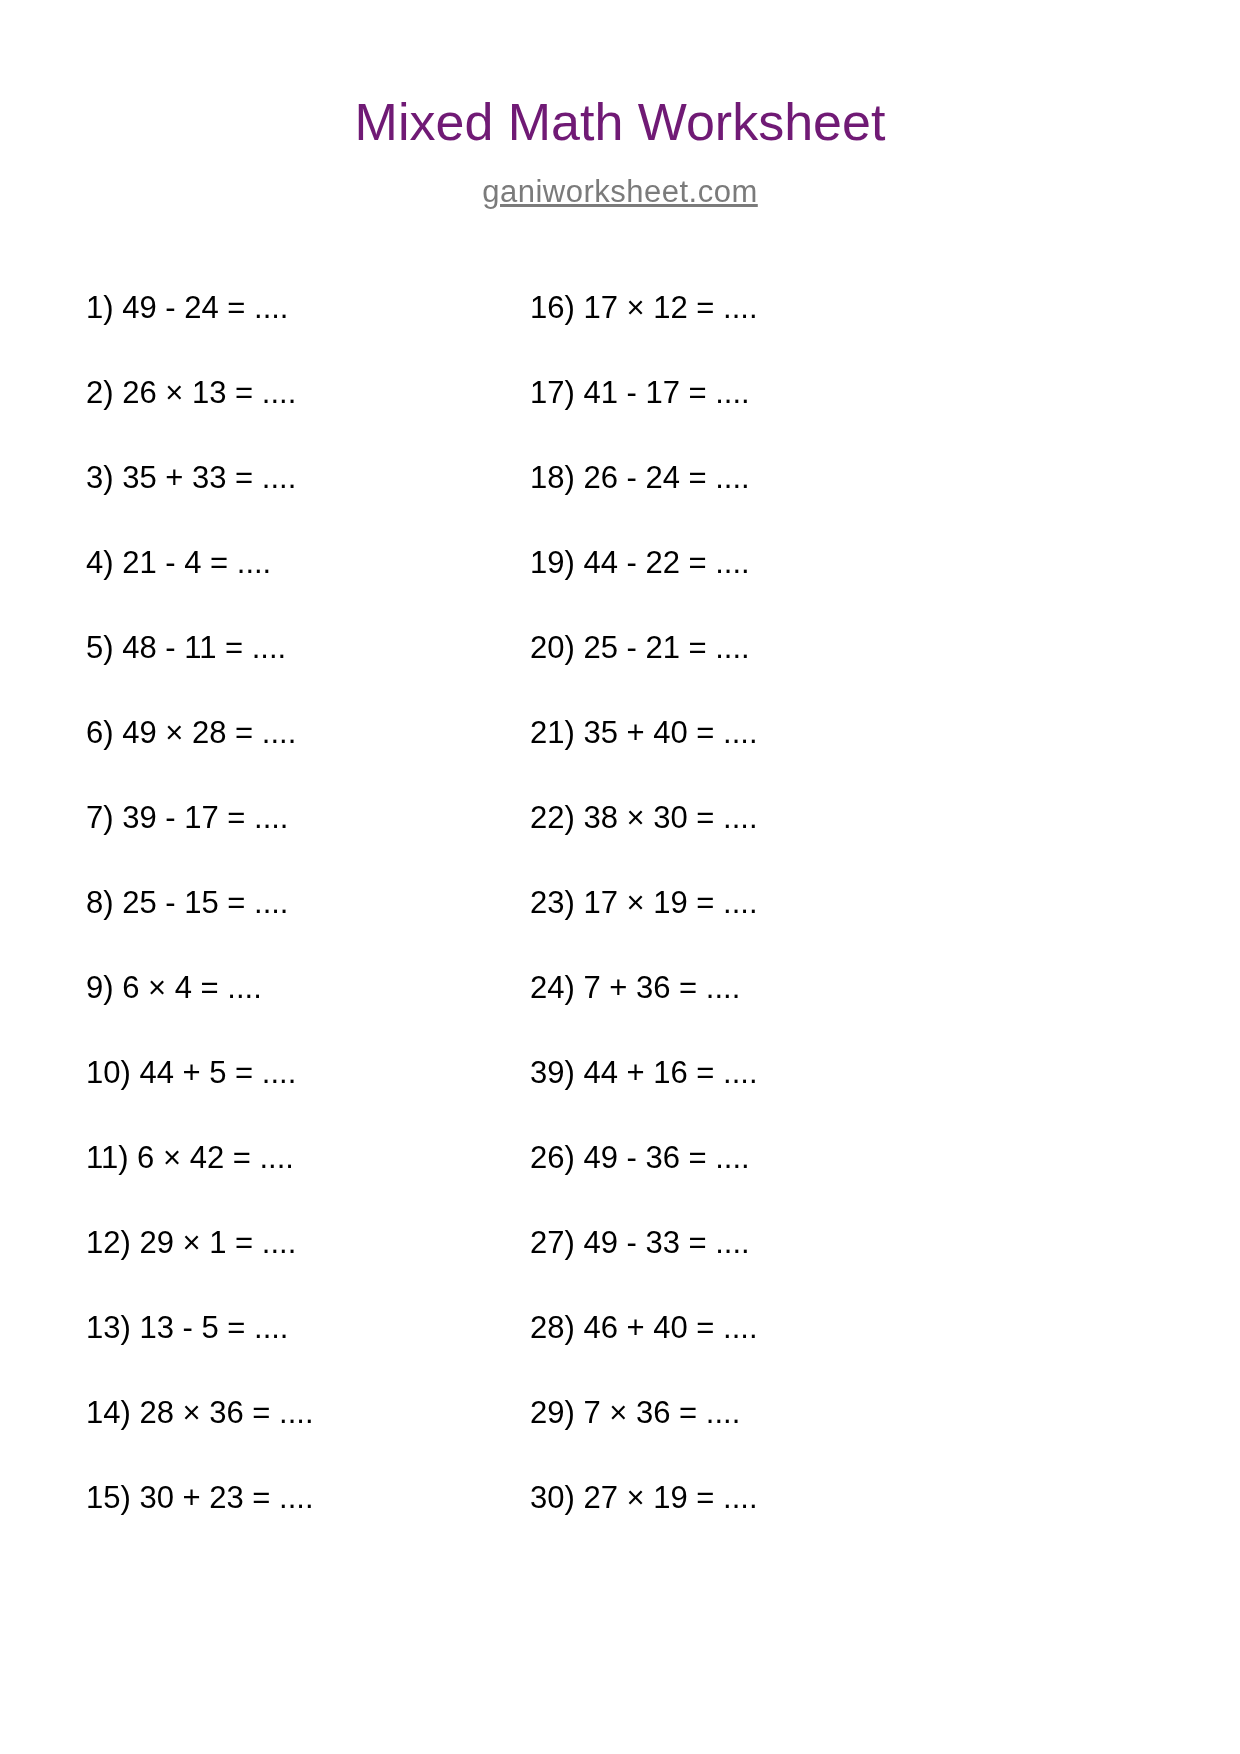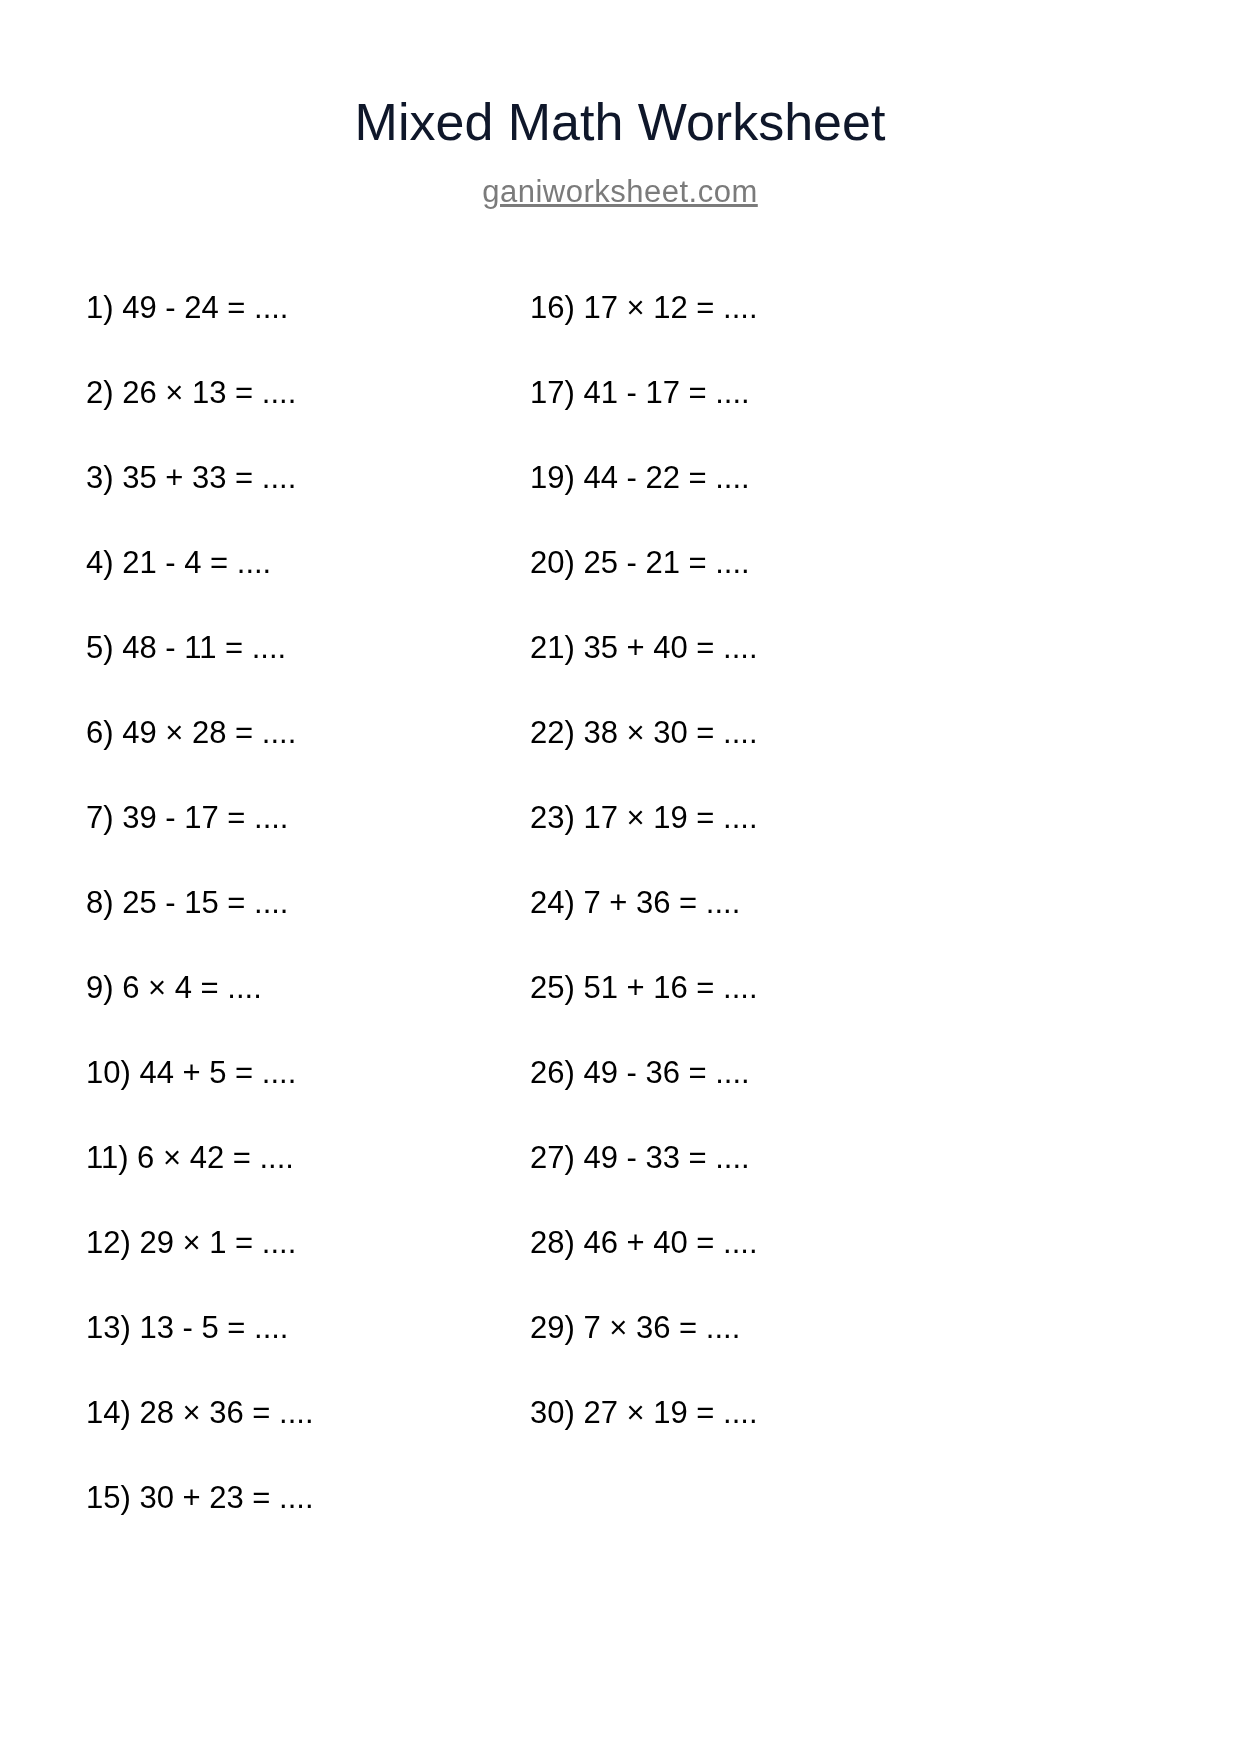--- a/index.html
+++ b/index.html
@@ -19,21 +19,21 @@
     width: 1240px;
     height: 1754px;
     box-sizing: border-box;
     padding: 0;
     position: relative;
   }
   .title {
     text-align: center;
     font-size: 52px;
     font-weight: normal;
-    color: #0f172a;
+    color: #701a75;
     margin: 0;
     padding-top: 92px;
     letter-spacing: 0px;
   }
   .subtitle {
     text-align: center;
     font-size: 31px;
     color: #7b7b7b;
     margin: 0;
     padding-top: 22px;
@@ -94,27 +94,28 @@
       <div class="problem">11) 6 × 42 = ....</div>
       <div class="problem">12) 29 × 1 = ....</div>
       <div class="problem">13) 13 - 5 = ....</div>
       <div class="problem">14) 28 × 36 = ....</div>
       <div class="problem">15) 30 + 23 = ....</div>
     </div>
 
     <div class="column right">
       <div class="problem">16) 17 × 12 = ....</div>
       <div class="problem">17) 41 - 17 = ....</div>
+      <div class="problem">18) 26 - 24 = ....</div>
       <div class="problem">19) 44 - 22 = ....</div>
       <div class="problem">20) 25 - 21 = ....</div>
       <div class="problem">21) 35 + 40 = ....</div>
       <div class="problem">22) 38 × 30 = ....</div>
       <div class="problem">23) 17 × 19 = ....</div>
       <div class="problem">24) 7 + 36 = ....</div>
-      <div class="problem">25) 51 + 16 = ....</div>
+      <div class="problem">39) 44 + 16 = ....</div>
       <div class="problem">26) 49 - 36 = ....</div>
       <div class="problem">27) 49 - 33 = ....</div>
       <div class="problem">28) 46 + 40 = ....</div>
       <div class="problem">29) 7 × 36 = ....</div>
       <div class="problem">30) 27 × 19 = ....</div>
     </div>
 
   </div>
 </div>
 

